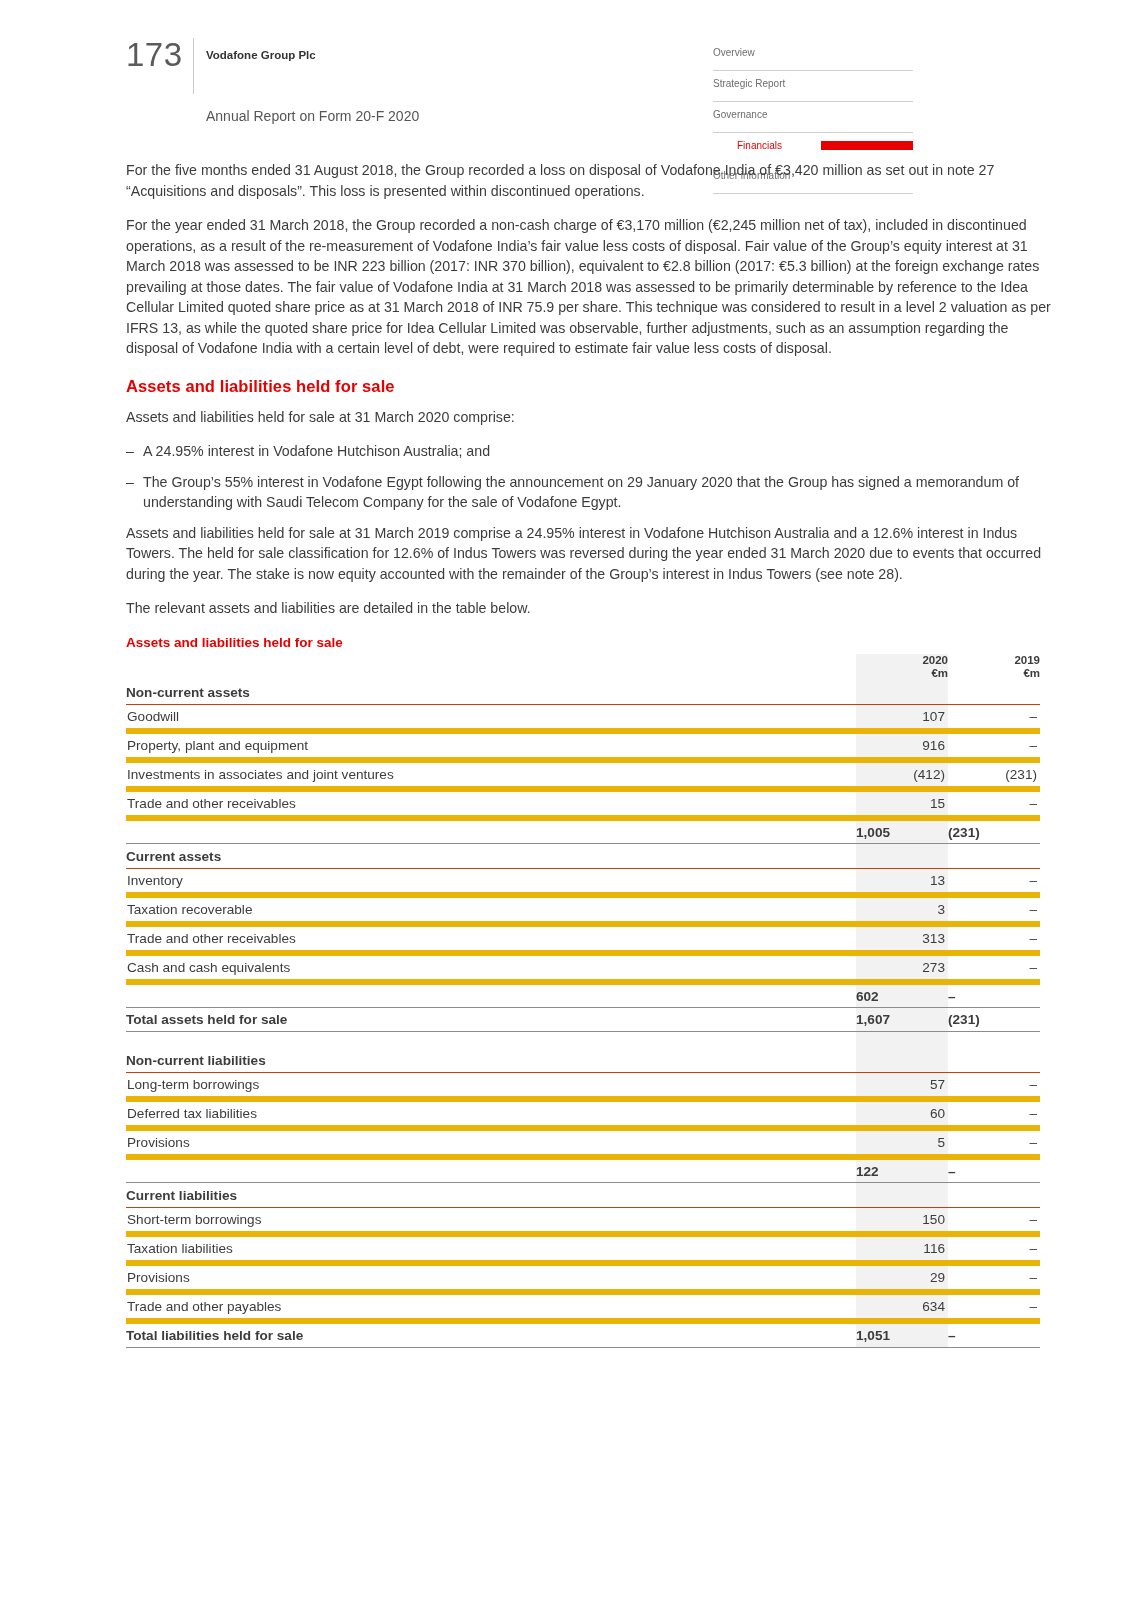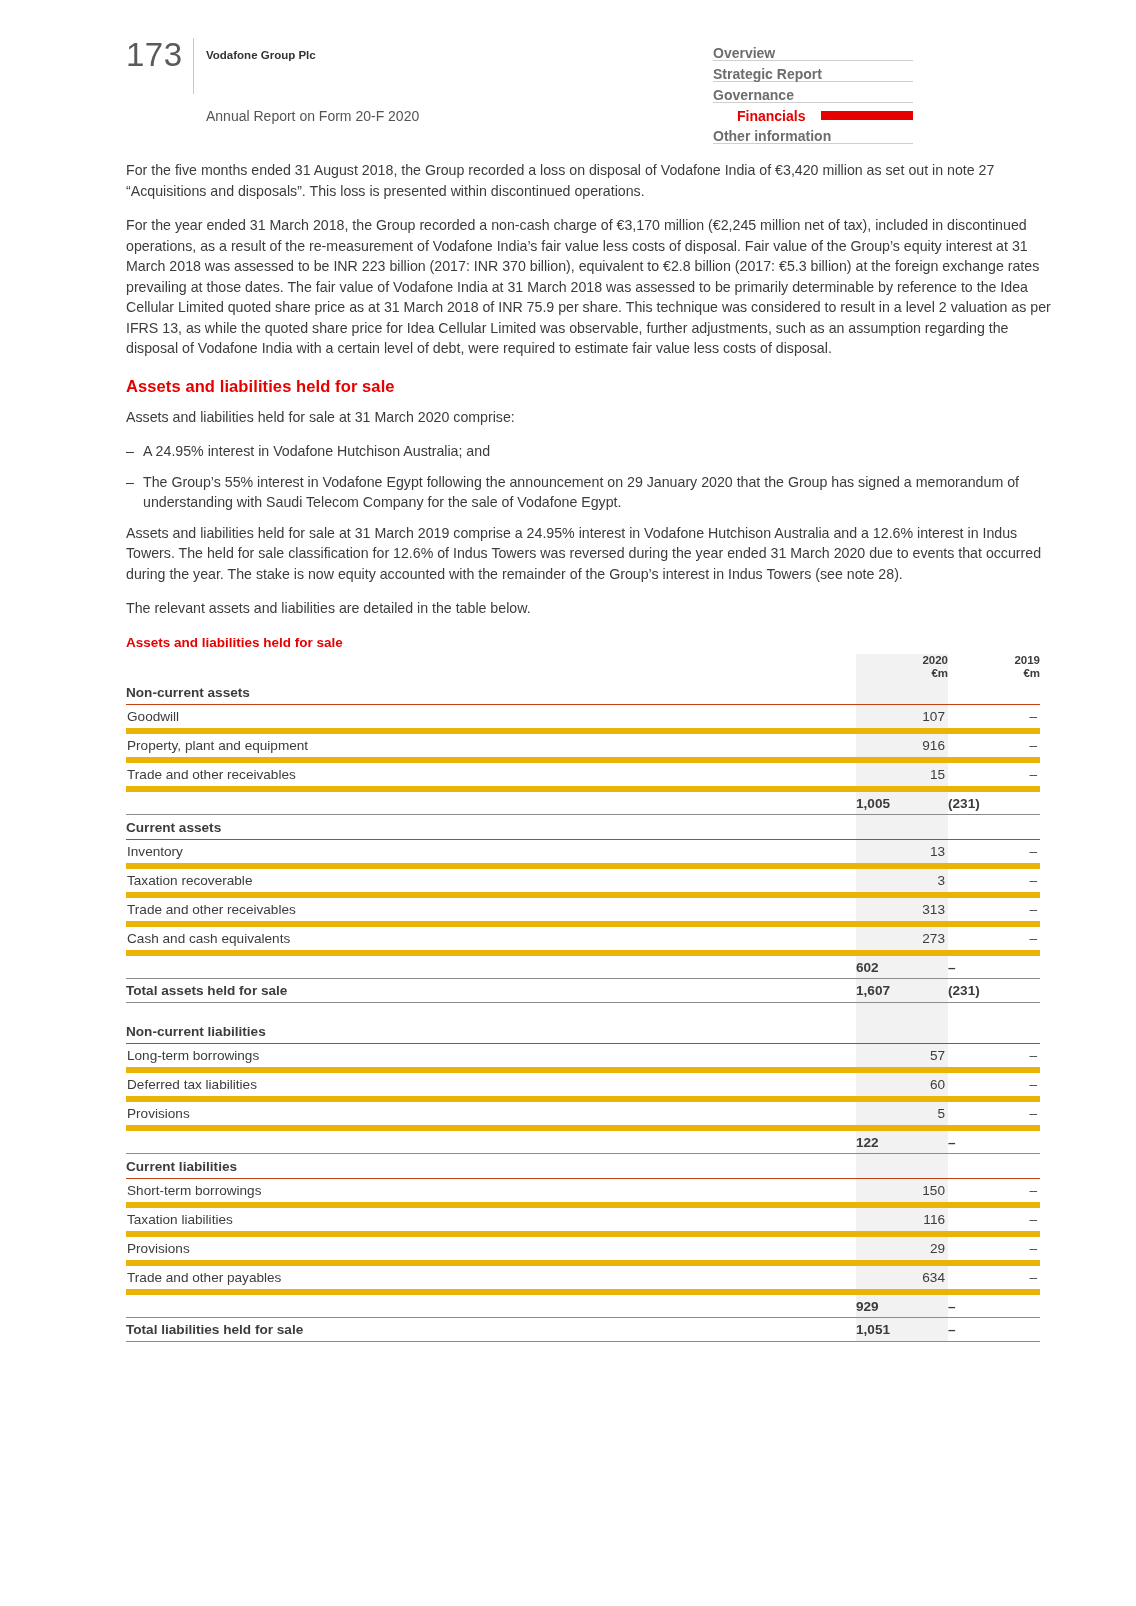--- a/index.html
+++ b/index.html
@@ -60,24 +60,24 @@
   }
 
   .nav-list {
     position: absolute;
     right: 27px;
     top: 22px;
     width: 200px;
   }
   .nav-item {
     position: relative;
-    font-size: 14px;
-    font-weight: bold;
+    font-size: 10px;
+    font-weight: normal;
     color: #6d6d6d;
-    padding: 6px 0 0 0;
+    padding: 6px 0 10px 0;
     border-bottom: 1px solid #cfcfcf;
     line-height: 14px;
   }
   .nav-item.active {
     color: #e60000;
     border-bottom: none;
     margin-left: 24px;
   }
   .nav-item.active .nav-bar {
     position: absolute;
@@ -279,20 +279,25 @@
           <td class="label">Goodwill</td>
           <td class="num shade">107</td>
           <td class="num">–</td>
         </tr>
         <tr class="row">
           <td class="label">Property, plant and equipment</td>
           <td class="num shade">916</td>
           <td class="num">–</td>
         </tr>
         <tr class="row">
+          <td class="label">Investments in associates and joint ventures</td>
+          <td class="num shade">(412)</td>
+          <td class="num">(231)</td>
+        </tr>
+        <tr class="row">
           <td class="label">Trade and other receivables</td>
           <td class="num shade">15</td>
           <td class="num">–</td>
         </tr>
         <tr class="total">
           <td class="label"></td>
           <td class="num shade">1,005</td>
           <td class="num">(231)</td>
         </tr>
         <tr class="group">
@@ -378,25 +383,20 @@
         <tr class="row">
           <td class="label">Provisions</td>
           <td class="num shade">29</td>
           <td class="num">–</td>
         </tr>
         <tr class="row">
           <td class="label">Trade and other payables</td>
           <td class="num shade">634</td>
           <td class="num">–</td>
         </tr>
-        <tr class="total">
-          <td class="label"></td>
-          <td class="num shade">929</td>
-          <td class="num">–</td>
-        </tr>
         <tr class="grand">
           <td class="label">Total liabilities held for sale</td>
           <td class="num shade">1,051</td>
           <td class="num">–</td>
         </tr>
       </tbody>
   </table>
 
 </div>
 

